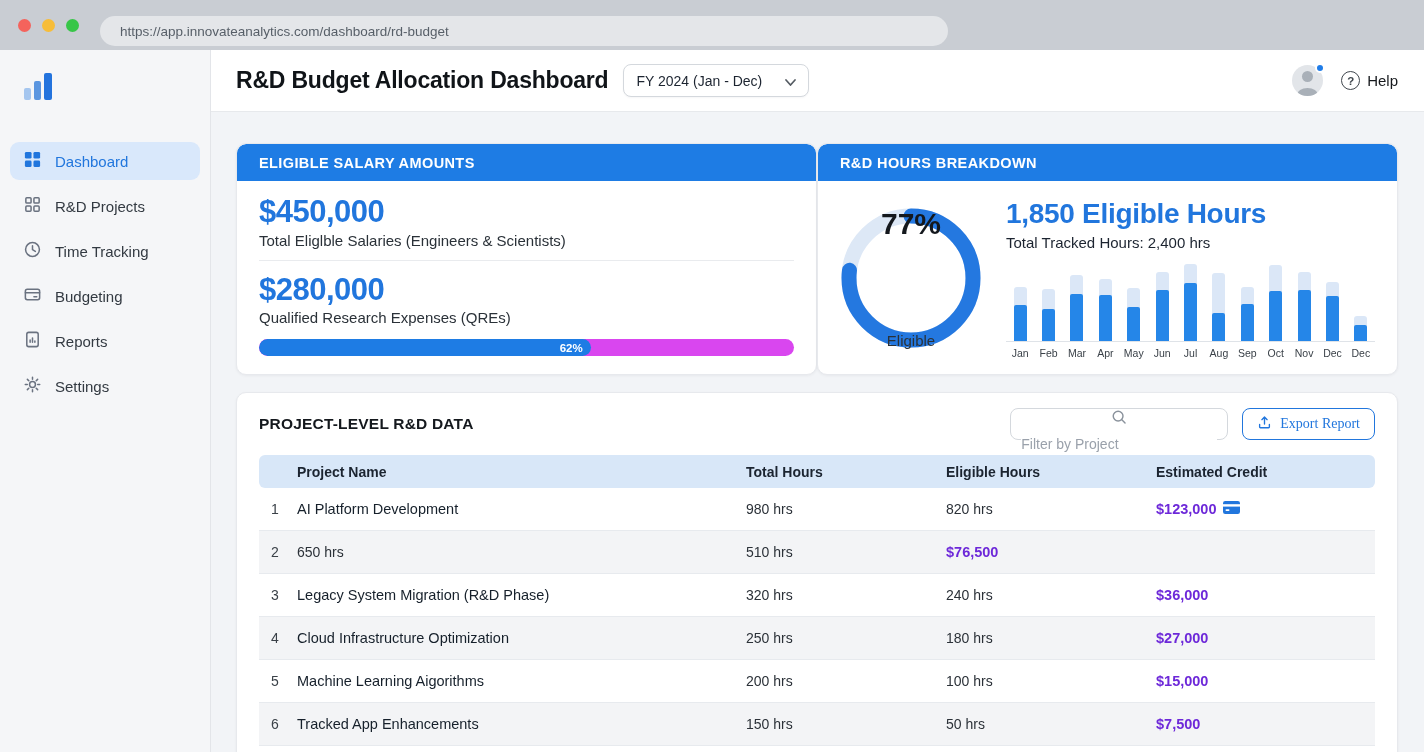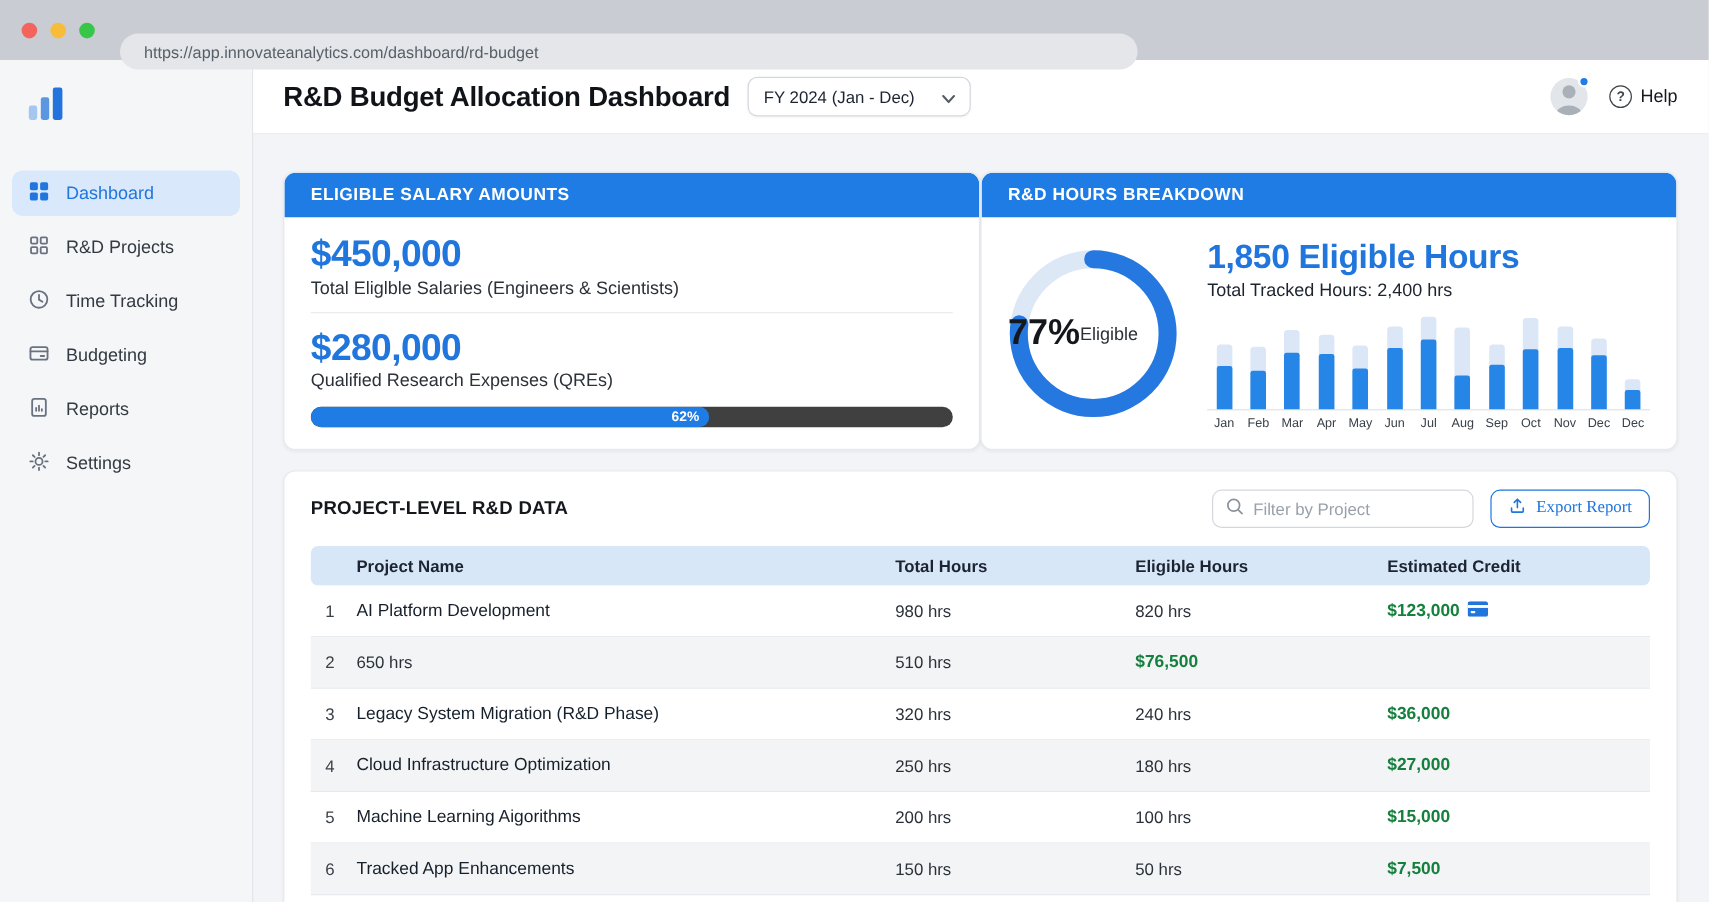--- a/index.html
+++ b/index.html
@@ -4,21 +4,21 @@
 <style>
   * { margin:0; padding:0; box-sizing:border-box; }
   html,body { width:1424px; height:752px; overflow:hidden; }
   body { font-family:"Liberation Sans", sans-serif; background:#f2f4f7; }
 
   
   .chrome { height:50px; background:#c9cdd3; position:relative; display:flex; align-items:center; }
   .lights { display:flex; gap:11px; margin-left:18px; }
   .light { width:13px; height:13px; border-radius:50%; }
   .light.r { background:#f4635c; } .light.y { background:#f7bd39; } .light.g { background:#37c648; }
-  .urlbar { position:absolute; left:100px; top:28px; width:848px; height:30px; border-radius:15px;
+  .urlbar { position:absolute; left:100px; top:16px; width:848px; height:30px; border-radius:15px;
             background:#e4e6e9; display:flex; align-items:center; padding-left:20px;
             color:#575f68; font-size:13.5px; }
 
   .app { display:flex; height:702px; }
 
   
   .sidebar { width:211px; background:#f5f6f8; border-right:1px solid #e3e5e9; padding:20px 10px 0; flex-shrink:0; }
   .logo { display:flex; align-items:flex-end; gap:3px; height:28px; margin:2px 0 42px 14px; }
   .logo .b1 { width:7px; height:12px; background:#a5c6ef; border-radius:2px; }
   .logo .b2 { width:7px; height:19px; background:#5b96e0; border-radius:2px; }
@@ -51,60 +51,60 @@
   .cards-row { display:flex; gap:0; margin-bottom:17px; }
   .card { flex:1; background:#fff; border:1px solid #e7e9ed; border-radius:10px;
           box-shadow:0 1px 3px rgba(16,24,40,.05); height:232px; overflow:hidden; }
   .card-head { height:37px; background:#1e7ce4; border-radius:9px 9px 0 0; display:flex; align-items:center;
                padding-left:22px; color:#fff; font-size:14.5px; font-weight:bold; letter-spacing:.4px; }
 
   .salary-body { padding:13px 22px 0; }
   .metric-value { color:#2176dd; font-size:31px; font-weight:bold; letter-spacing:-.5px; line-height:1.15; }
   .metric-label { font-size:15px; color:#2a3138; margin-top:2px; }
   .sep { border-top:1px solid #e9ebee; margin:11px 0; }
-  .progress-track { margin-top:13px; height:17px; border-radius:9px; background:#404040; overflow:hidden; }
+  .progress-track { margin-top:13px; height:17px; border-radius:9px; background:#d946ef; overflow:hidden; }
   .progress-fill { height:100%; background:#1e7ce4; border-radius:9px; display:flex; align-items:center;
                    justify-content:flex-end; padding-right:8px; color:#fff; font-size:11.5px; font-weight:bold; }
 
   .hours-body { padding:17px 22px 0; display:flex; align-items:flex-start; gap:24px; }
   .donut-wrap { width:142px; height:142px; position:relative; flex-shrink:0; margin-top:9px; }
-  .donut-center { position:absolute; inset:0; display:flex; align-items:center; justify-content:flex-start; }
+  .donut-center { position:absolute; inset:0; display:flex; flex-direction:column; align-items:center; justify-content:space-between; }
   .donut-pct { font-size:30px; font-weight:bold; color:#14181d; }
   .donut-sub { font-size:15px; color:#2a3138; margin-top:1px; }
   .hours-right { flex:1; min-width:0; }
   .hours-headline { color:#2176dd; font-size:28px; font-weight:bold; letter-spacing:-.3px; }
   .hours-sub { font-size:15px; color:#1c2430; margin-top:4px; }
   .mini-chart { margin-top:11px; }
   .mini-cols { display:flex; height:80px; border-bottom:1px solid #dfe3e8; }
   .mini-col { flex:1; display:flex; align-items:flex-end; justify-content:center; }
   .tbar { width:13px; background:#dbe7f7; border-radius:3px 3px 0 0; position:relative; }
   .fbar { position:absolute; bottom:0; left:0; width:100%; background:#2586e8; border-radius:2px 2px 0 0; }
   .mini-labels { display:flex; margin-top:5px; }
   .mini-labels span { flex:1; text-align:center; font-size:10.5px; color:#3a4148; }
 
   
   .table-card { background:#fff; border:1px solid #e7e9ed; border-radius:10px; box-shadow:0 1px 3px rgba(16,24,40,.05);
                 padding:15px 22px 0; height:400px; }
   .table-top { display:flex; align-items:center; margin-bottom:15px; }
   .table-title { font-size:15.5px; font-weight:bold; color:#14181d; letter-spacing:.2px; }
   .search-box { margin-left:auto; width:218px; height:32px; border:1px solid #d4d8dd; border-radius:8px;
-                display:flex; align-items:center; gap:7px; padding:0 10px; background:#fff; }
+                display:flex; align-items:center; gap:7px; padding:0 10px; background:#fff;flex-direction:column; }
   .search-box input { border:none; outline:none; font-size:14px; width:100%; font-family:"Liberation Sans",sans-serif; color:#1c2430; }
   .search-box input::placeholder { color:#9aa1ab; }
   .export-btn { margin-left:14px; height:32px; border:1.5px solid #2176dd; border-radius:8px; background:#fff;
                 color:#2176dd; font-size:14px; font-weight:500; display:flex; align-items:center; gap:8px;
                 padding:0 14px; cursor:pointer; font-family:Liberation Serif, serif; }
   .grid { display:grid; grid-template-columns:38px 449px 200px 210px 1fr; align-items:center; }
   .thead { background:#d8e7f8; height:33px; border-radius:6px; font-size:14px; font-weight:bold; color:#1b2430; }
   .trow { height:43px; border-bottom:1px solid #e7eaee; font-size:14.5px; background:#fff; }
   .trow.alt { background:#f3f4f6; }
   .c.num { color:#3a4148; padding-left:12px; font-size:14px; }
   .c.name { color:#16202b; }
   .c.hrs { color:#2b3138; font-size:14px; }
-  .c.credit { color:#15803d; font-weight:bold; display:flex; align-items:center; gap:7px; }
+  .c.credit { color:#6d28d9; font-weight:bold; display:flex; align-items:center; gap:7px; }
 </style>
 </head>
 <body>
 
 <div class="chrome">
   <div class="lights">
     <div class="light r"></div>
     <div class="light y"></div>
     <div class="light g"></div>
   </div>

